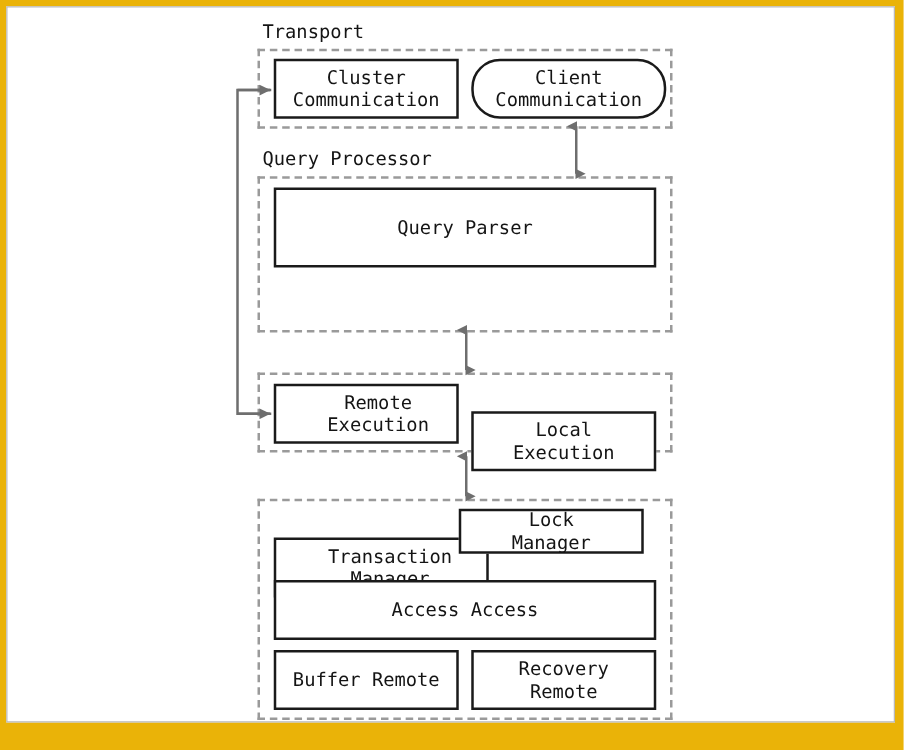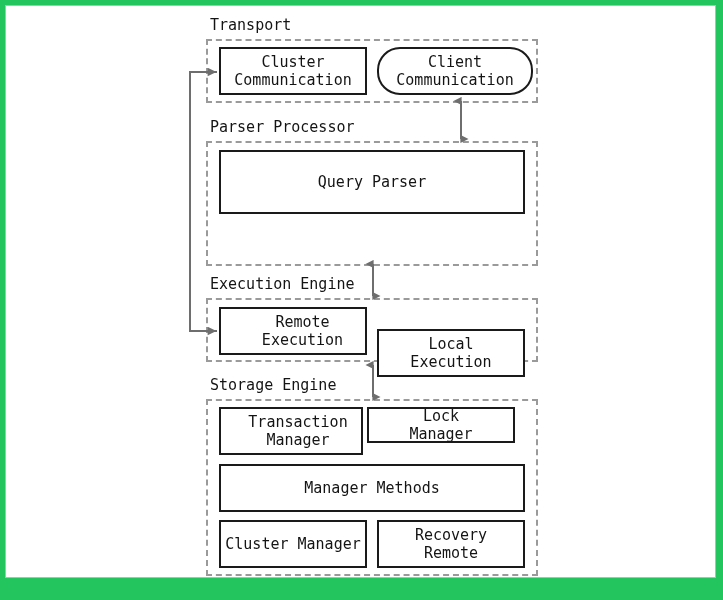--- a/index.html
+++ b/index.html
@@ -13,21 +13,21 @@
     height: 600px;
     font-family: "DejaVu Sans Mono", "Liberation Mono", monospace;
     -webkit-font-smoothing: antialiased;
   }
 
   #page {
     position: relative;
     width: 723px;
     height: 600px;
     overflow: hidden;
-    background: #22c55e;
+    background: #eab308;
   }
 
   
   .page-frame {
     position: absolute;
     left: 5px;
     top: 5px;
     width: 711px;
     height: 573px;
     border: 1px solid #b9b9b9;
@@ -89,63 +89,61 @@
   <div class="node" style="left:219px; top:47px; width:148px; height:48px;">
     <span class="node-label">Cluster
 Communication</span>
   </div>
 
   <div class="node" style="left:377px; top:47px; width:156px; height:48px;border-radius:23px;">
     <span class="node-label">Client
 Communication</span>
   </div>
 
-  <div class="group-label" style="left:210px; top:120px;">Parser Processor</div>
+  <div class="group-label" style="left:210px; top:120px;">Query Processor</div>
 
   <div class="group" style="left:206px; top:141px; width:332px; height:125px;"></div>
 
   <div class="node" style="left:219px; top:150px; width:306px; height:64px;">
     <span class="node-label">Query Parser</span>
   </div>
 
 
-  <div class="group-label" style="left:210px; top:277px;">Execution Engine</div>
 
   <div class="group" style="left:206px; top:298px; width:332px; height:64px;"></div>
 
   <div class="node" style="left:219px; top:307px; width:148px; height:48px;padding-left:19px;">
     <span class="node-label">Remote
 Execution</span>
   </div>
 
   <div class="node" style="left:377px; top:307px; width:148px; height:48px;margin-top:22px;">
     <span class="node-label">Local
 Execution</span>
   </div>
 
-  <div class="group-label" style="left:210px; top:378px;">Storage Engine</div>
 
   <div class="group" style="left:206px; top:399px; width:332px; height:177px;"></div>
 
-  <div class="node" style="left:219px; top:407px; width:144px; height:48px;padding-left:14px;">
+  <div class="node" style="left:219px; top:430px; width:172px; height:48px;padding-left:14px;">
     <span class="node-label">Transaction
 Manager</span>
   </div>
 
   <div class="node" style="left:367px; top:407px; width:148px; height:36px;">
     <span class="node-label">Lock
 Manager</span>
   </div>
 
   <div class="node" style="left:219px; top:464px; width:306px; height:48px;">
-    <span class="node-label">Manager Methods</span>
+    <span class="node-label">Access Access</span>
   </div>
 
   <div class="node" style="left:219px; top:520px; width:148px; height:48px;">
-    <span class="node-label">Cluster Manager</span>
+    <span class="node-label">Buffer Remote</span>
   </div>
 
   <div class="node" style="left:377px; top:520px; width:148px; height:48px;">
     <span class="node-label">Recovery
 Remote</span>
   </div>
 
   <div class="conn" style="left:0; top:0; width:723px; height:600px;">
     <svg width="723" height="600" viewBox="0 0 723 600">
       <defs>

